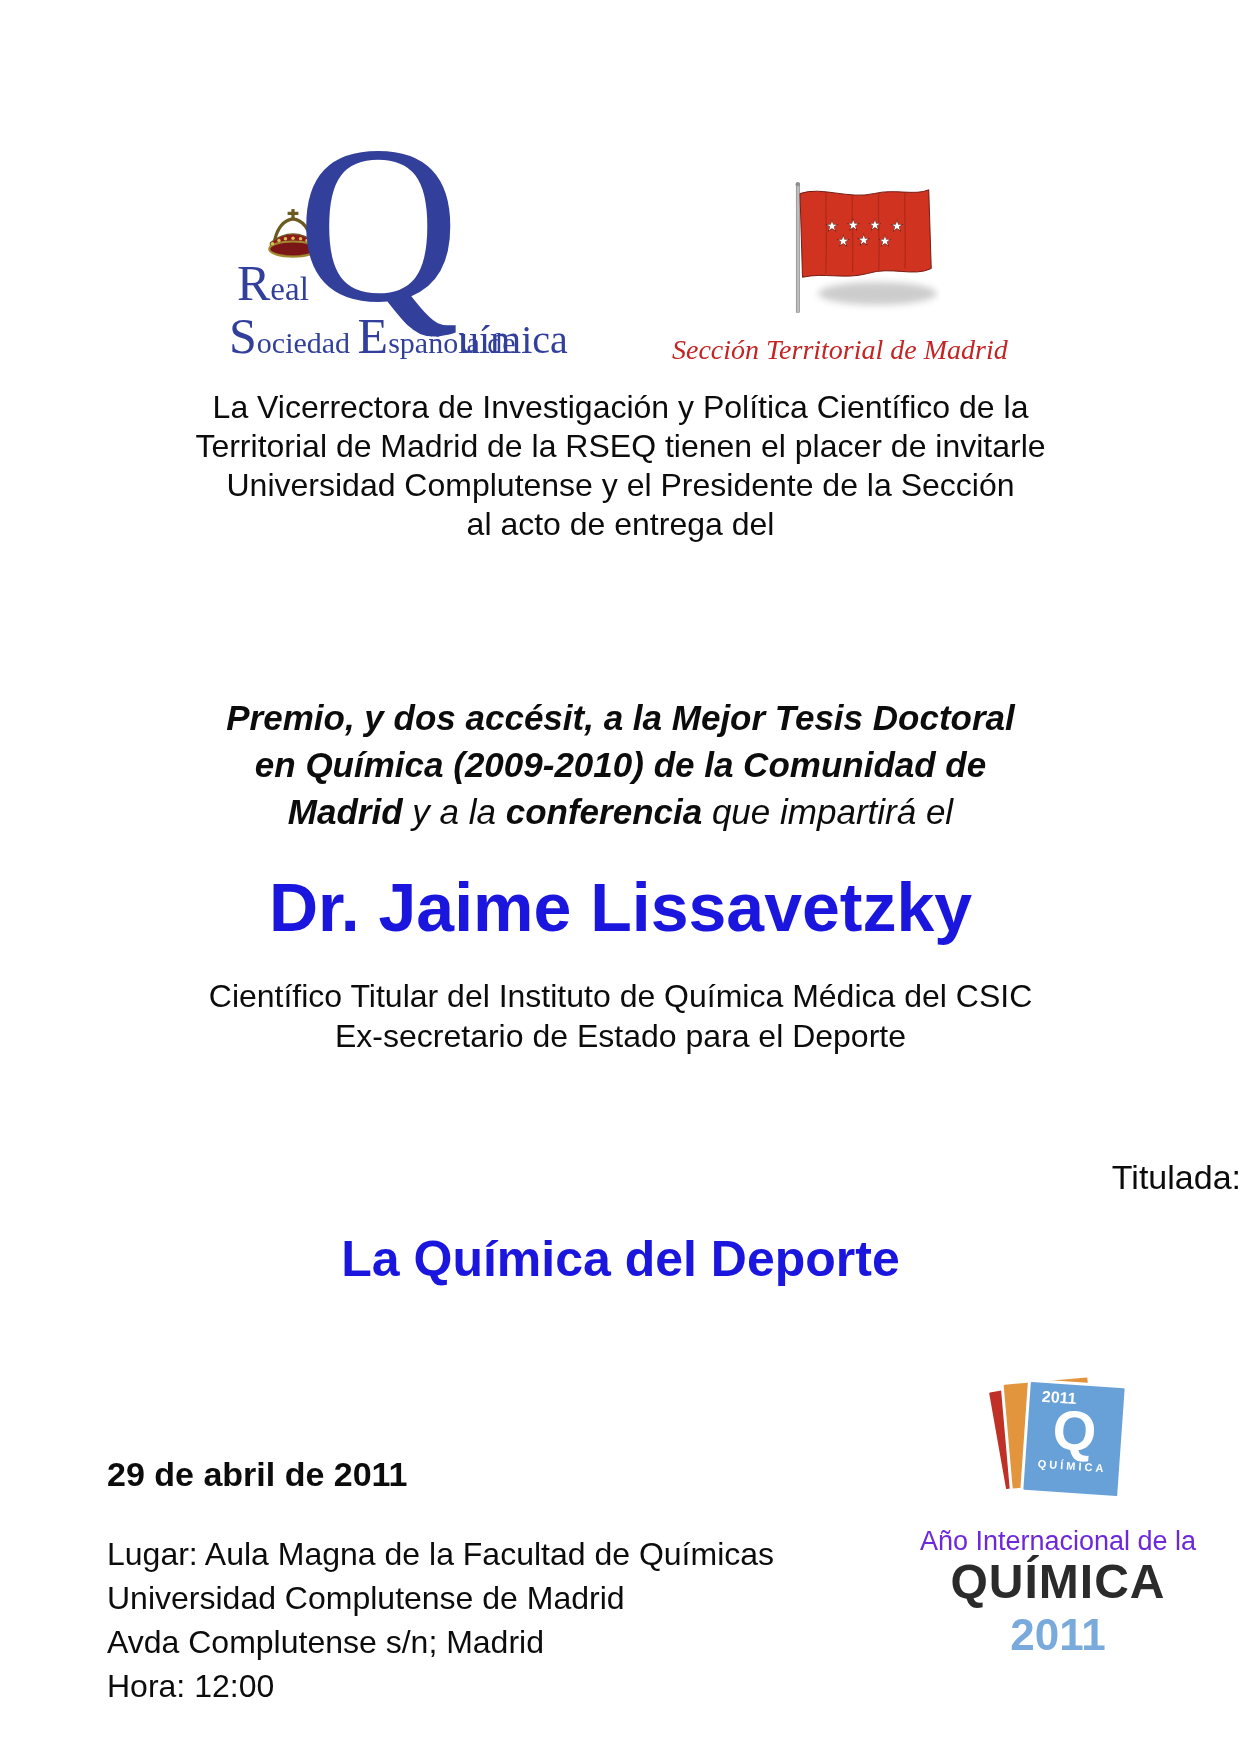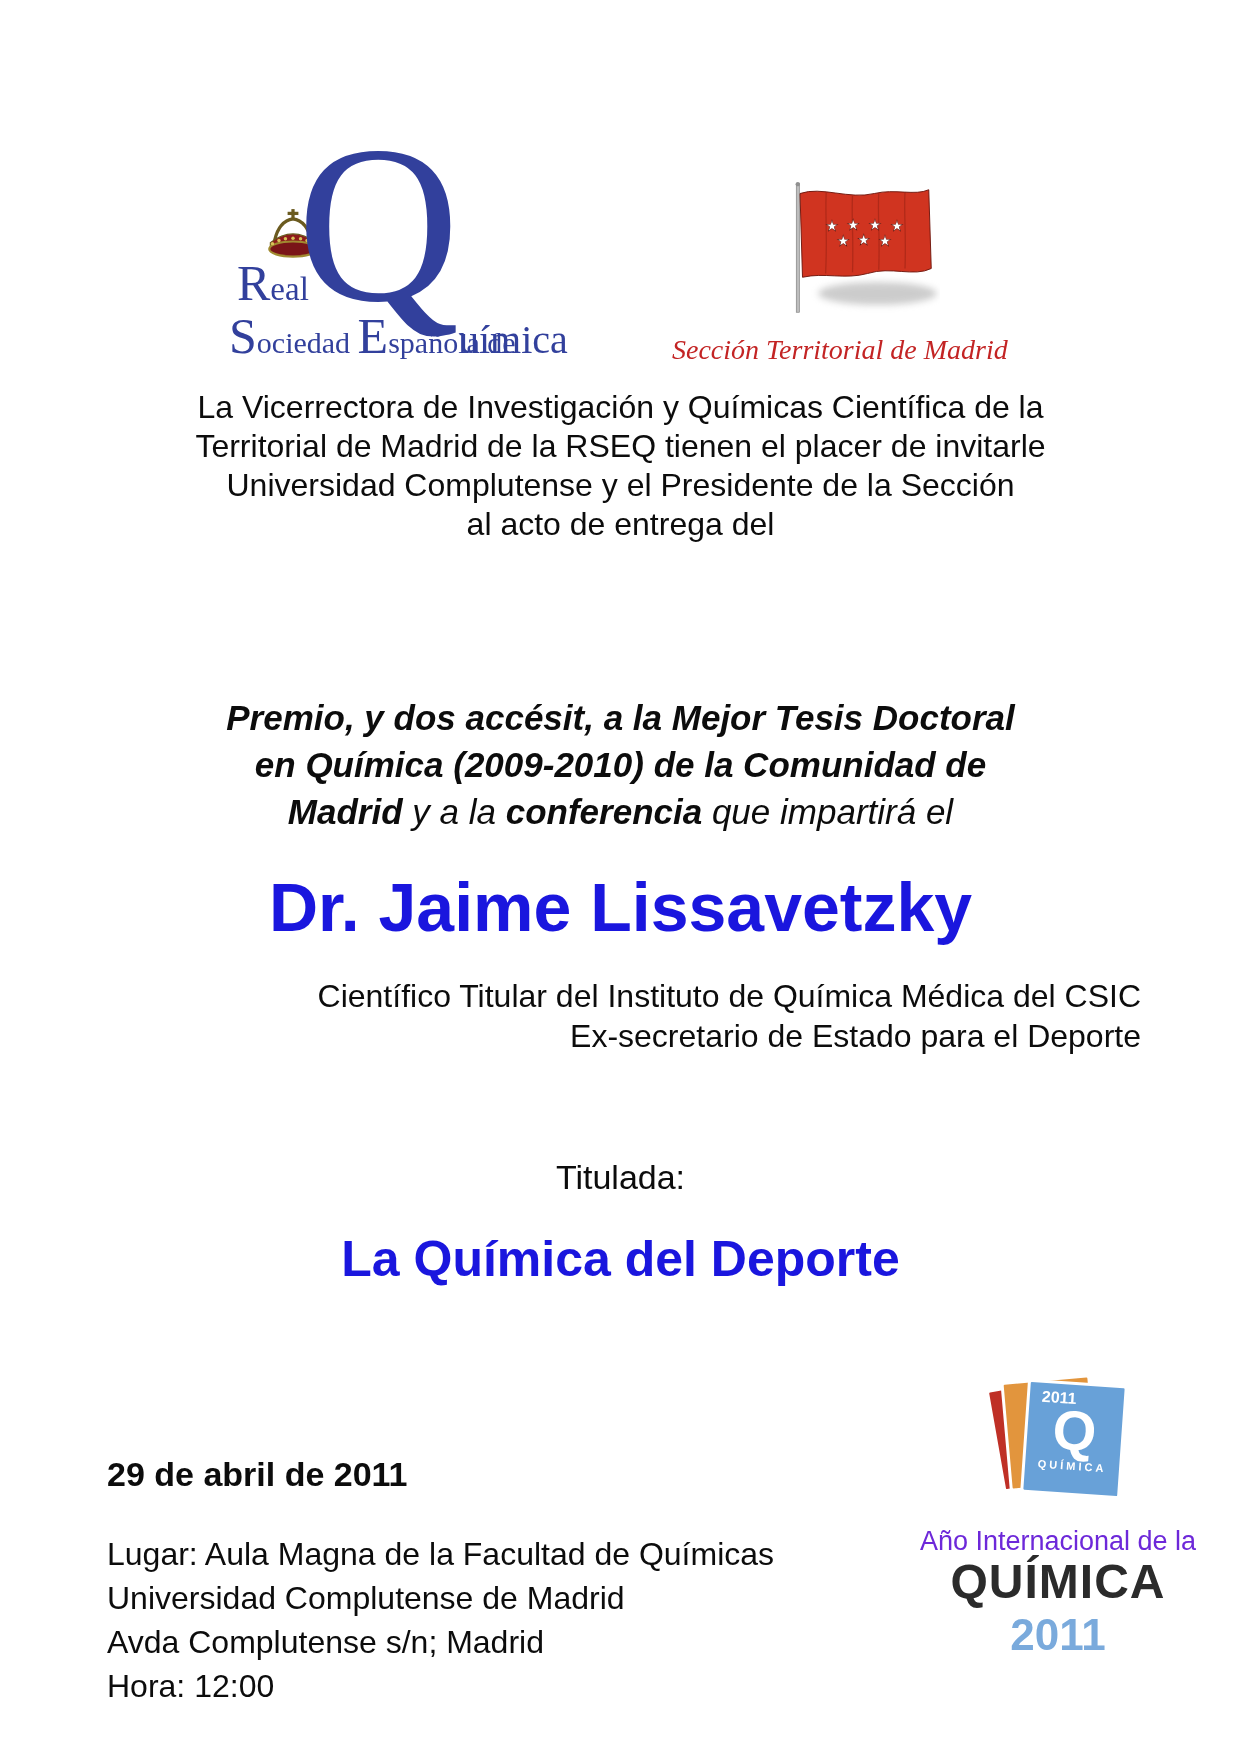--- a/index.html
+++ b/index.html
@@ -20,22 +20,22 @@
   .flag-wrap svg{width:100%;height:100%;}
   .madrid-caption{position:absolute;left:672px;top:334px;width:400px;
     font-family:"Liberation Serif",serif;font-style:italic;font-size:28px;color:#c32424;}
   
   .intro{position:absolute;left:100px;top:388px;width:1041px;text-align:center;font-size:32px;line-height:39px;}
   .award{position:absolute;left:100px;top:694px;width:1041px;text-align:center;
     font-size:35px;line-height:47px;font-style:italic;font-weight:bold;}
   .award .reg{font-weight:normal;}
   .speaker-name{position:absolute;left:0;top:868px;width:100%;text-align:center;
     font-size:68px;font-weight:bold;color:#1a16de;}
-  .speaker-titles{position:absolute;left:100px;top:976px;width:1041px;text-align:right;font-size:32px;line-height:40px;}
-  .titulada{position:absolute;left:0;top:1158px;width:100%;text-align:center;font-size:34px;}
+  .speaker-titles{position:absolute;left:100px;top:976px;width:1041px;text-align:center;font-size:32px;line-height:40px;}
+  .titulada{position:absolute;left:0;top:1158px;width:100%;text-align:right;font-size:34px;}
   .lecture-title{position:absolute;left:0;top:1230px;width:100%;text-align:center;
     font-size:50px;font-weight:bold;color:#1a16de;}
   
   .event-date{position:absolute;left:107px;top:1455px;font-size:34px;font-weight:bold;}
   .event-location{position:absolute;left:107px;top:1532px;font-size:32px;line-height:44px;}
   
   .iyc-logo{position:absolute;left:900px;top:1370px;width:316px;height:310px;}
   .iyc-squares{position:absolute;left:50%;top:0;width:132px;height:140px;transform:translateX(-50%);}
   .sq{position:absolute;border:3px solid #ffffff;border-radius:4px;}
   .sq.red{left:2px;top:12px;width:80px;height:98px;background:#bf3026;transform:rotate(-10deg);z-index:1;}
@@ -94,21 +94,21 @@
       <text x="136" y="78" font-size="24" fill="#ffffff" stroke="#5a1008" stroke-width="0.8" text-anchor="middle">★</text>
       <text x="171" y="80" font-size="24" fill="#ffffff" stroke="#5a1008" stroke-width="0.8" text-anchor="middle">★</text>
       <text x="85" y="104" font-size="24" fill="#ffffff" stroke="#5a1008" stroke-width="0.8" text-anchor="middle">★</text>
       <text x="118" y="103" font-size="24" fill="#ffffff" stroke="#5a1008" stroke-width="0.8" text-anchor="middle">★</text>
       <text x="152" y="104" font-size="24" fill="#ffffff" stroke="#5a1008" stroke-width="0.8" text-anchor="middle">★</text>
     </svg>
   </div>
   <div class="madrid-caption">Sección Territorial de Madrid</div>
 
   <div class="intro">
-    <div>La Vicerrectora de Investigación y Químicas Científica de la</div>
+    <div>La Vicerrectora de Investigación y Política Científico de la</div>
     <div>Territorial de Madrid de la RSEQ tienen el placer de invitarle</div>
     <div>Universidad Complutense y el Presidente de la Sección</div>
     <div>al acto de entrega del</div>
   </div>
 
   <div class="award">
     <div>Premio, y dos accésit, a la Mejor Tesis Doctoral</div>
     <div>en Química (2009-2010) de la Comunidad de</div>
     <div><span>Madrid</span><span class="reg"> y a la </span><span>conferencia</span><span class="reg"> que impartirá el</span></div>
   </div>

